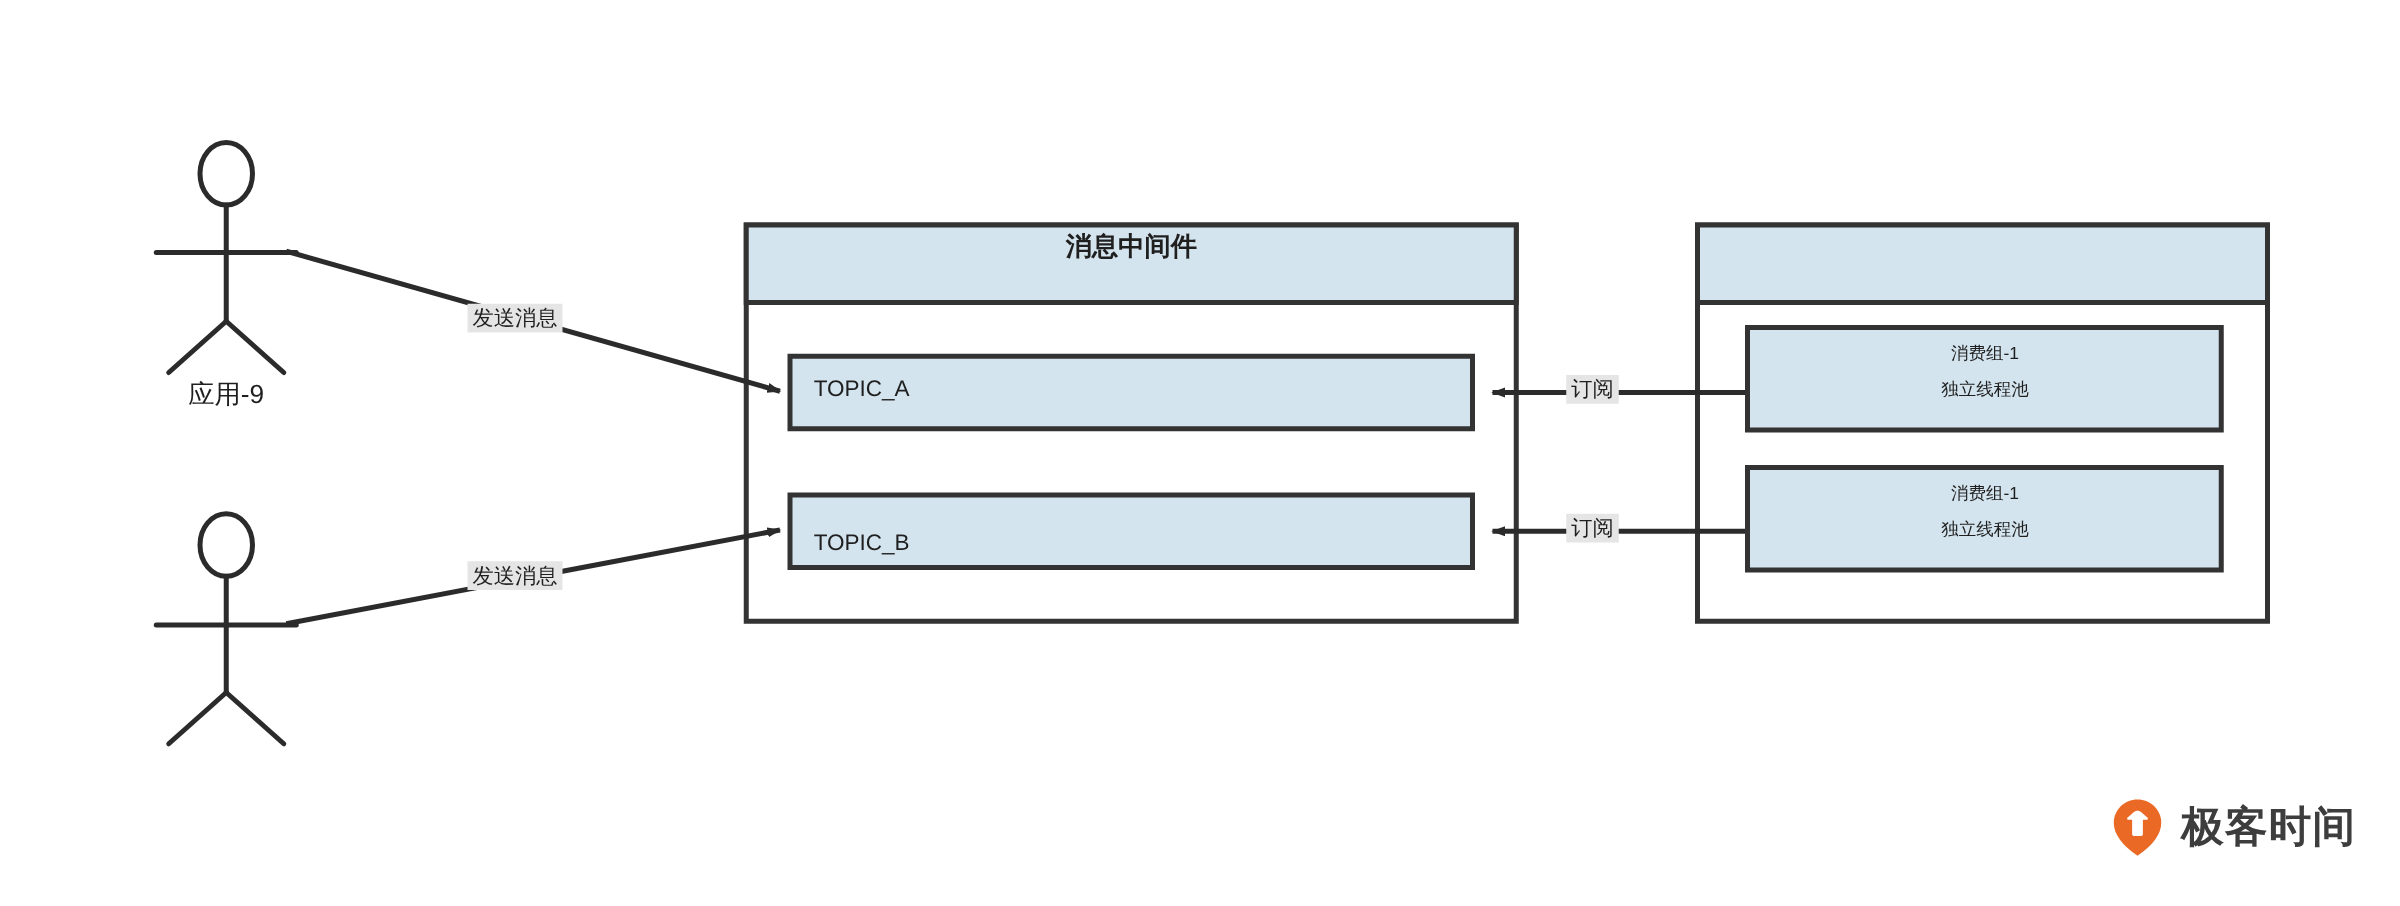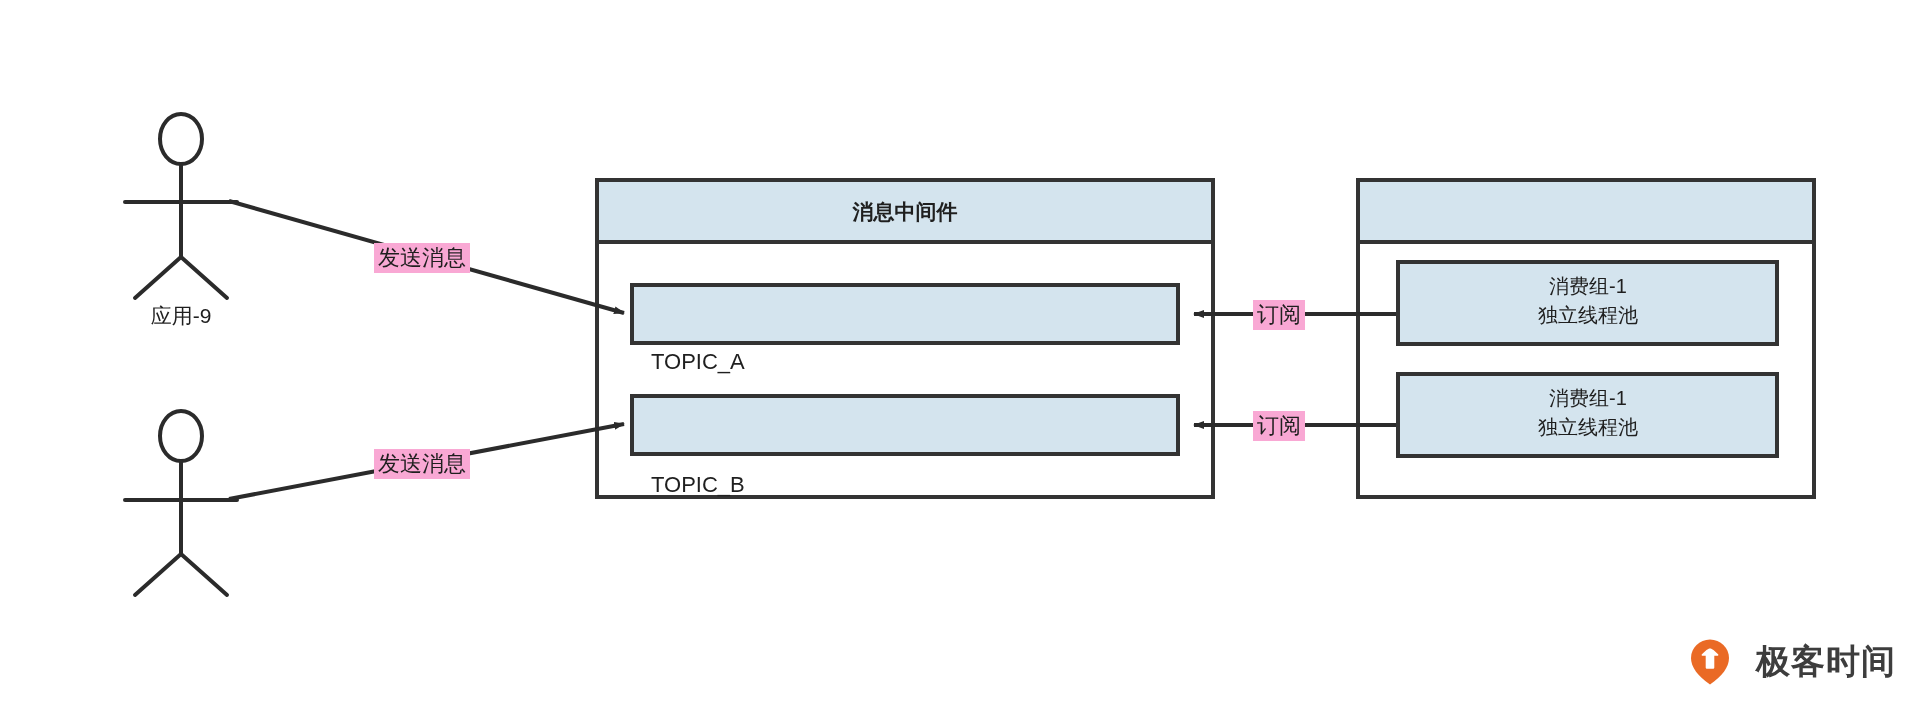--- a/index.html
+++ b/index.html
@@ -7,34 +7,34 @@
        font-family:"Liberation Sans","DejaVu Sans",sans-serif;color:#1f1f1f;}
   #stage{position:absolute;left:0;top:0;width:1920px;height:725px;}
   svg.layer{position:absolute;left:0;top:0;width:1920px;height:725px;}
 
   .lbl{position:absolute;white-space:pre;line-height:1.25;}
 
   
   .actor-cap{font-size:21px;text-align:center;width:220px;}
 
   
-  .edge-lbl{font-size:22px;background:#f9a8d4;padding:1px 4px;}
+  .edge-lbl{font-size:17px;background:#e5e5e5;padding:1px 4px;}
 
   
   .panel-title{font-size:21px;font-weight:bold;text-align:center;}
 
   
-  .topic-text{font-size:22px;margin-top:48px;}
+  .topic-text{font-size:18px;}
 
   
-  .cons-text{font-size:20px;text-align:center;width:360px;line-height:1.45;}
+  .cons-text{font-size:14px;text-align:center;width:360px;line-height:1.45;}
 
   
   #logo{position:absolute;left:1688px;top:634px;width:210px;height:56px;
-        display:flex;align-items:center;gap:24px;}
+        display:flex;align-items:center;gap:13px;}
   #logo .mark{width:44px;height:48px;flex:0 0 44px;}
   #logo .wordmark{font-size:34px;font-weight:bold;color:#3d3d3d;
                   font-family:"DejaVu Sans","Liberation Sans",sans-serif;letter-spacing:1px;}
 </style>
 </head>
 <body>
 
 <div id="stage">
 
   <svg class="layer" viewBox="0 0 1920 725">
@@ -90,21 +90,21 @@
   </svg>
 
   <div class="lbl actor-cap" style="left:71px;top:303px;">应用-9</div>
 
   <div class="lbl edge-lbl" style="left:374px;top:243px;">发送消息</div>
   <div class="lbl edge-lbl" style="left:374px;top:449px;">发送消息</div>
 
   <div class="lbl edge-lbl" style="left:1253px;top:300px;">订阅</div>
   <div class="lbl edge-lbl" style="left:1253px;top:411px;">订阅</div>
 
-  <div class="lbl panel-title" style="left:597px;top:199px;width:616px;">消息中间件</div>
+  <div class="lbl panel-title" style="left:597px;top:185px;width:616px;">消息中间件</div>
 
   <div class="lbl topic-text" style="left:651px;top:300px;">TOPIC_A</div>
   <div class="lbl topic-text" style="left:651px;top:423px;">TOPIC_B</div>
 
 
   <div class="lbl cons-text" style="left:1408px;top:272px;">消费组-1</div>
   <div class="lbl cons-text" style="left:1408px;top:301px;">独立线程池</div>
 
   <div class="lbl cons-text" style="left:1408px;top:384px;">消费组-1</div>
   <div class="lbl cons-text" style="left:1408px;top:413px;">独立线程池</div>

